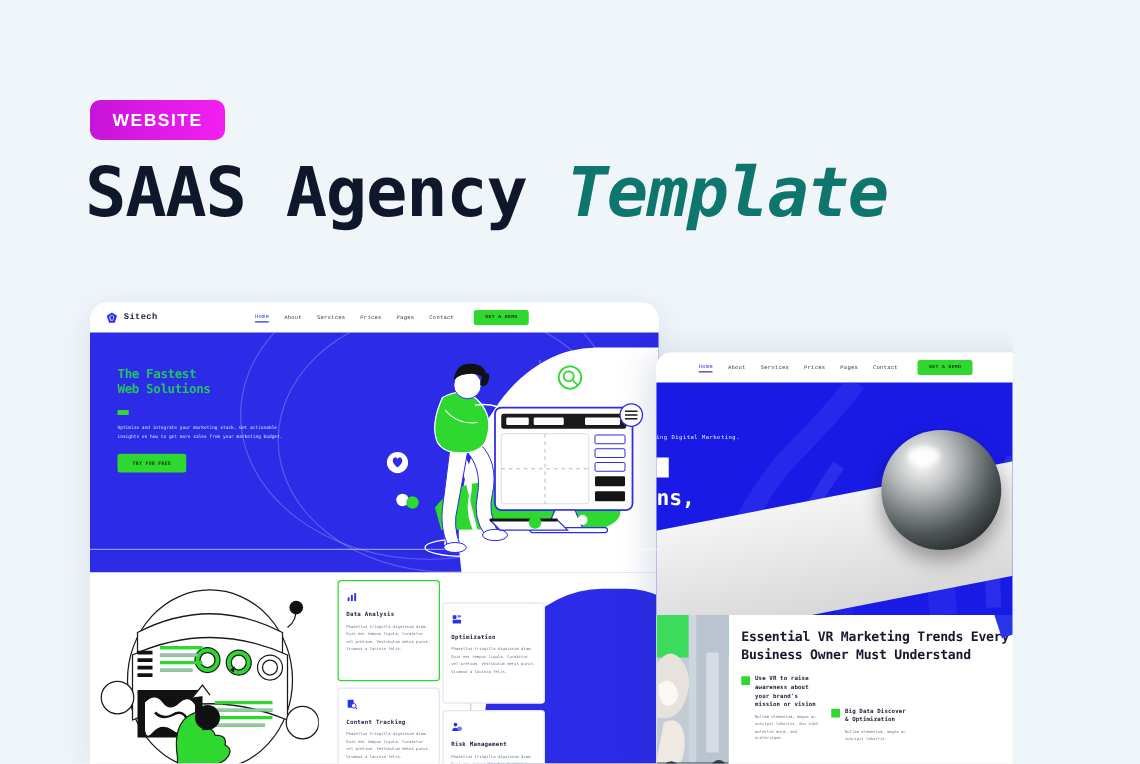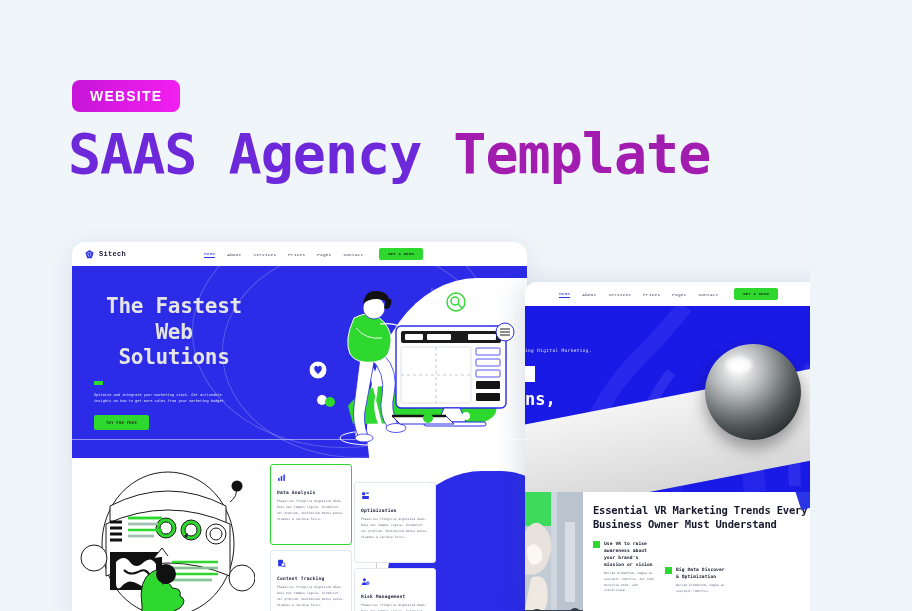--- a/index.html
+++ b/index.html
@@ -18,22 +18,22 @@
     color:#fff;font-size:14px;font-weight:bold;letter-spacing:1.2px;
     font-family:"Liberation Sans", sans-serif;
     line-height:1;
   }
   .title{
     position:absolute;left:68px;top:124px;
     font-size:55px;font-weight:bold;letter-spacing:-1px;
     white-space:nowrap;line-height:1.1;
     font-family:"DejaVu Sans Mono", monospace;
   }
-  .title .t-accent{color:#6d28d9;}
-  .title .t-dark{color:#a21caf;}
+  .title .t-accent{color:#0f172a;}
+  .title .t-dark{color:#0f766e;font-style:italic;}
 
   
   .mock{position:absolute;overflow:hidden;background:#ffffff;}
   .mock1{
     left:72px;top:242px;width:455px;height:369px;
     border-top-left-radius:14px;border-top-right-radius:14px;
     box-shadow:0 6px 26px rgba(40,60,120,.10);
   }
   .mock2{
     left:525px;top:282px;width:312px;height:329px;
@@ -59,21 +59,21 @@
   .m1-hero .swoosh{
     position:absolute;border:1px solid rgba(255,255,255,.22);border-radius:50%;
   }
   .sw1{left:120px;top:-50px;width:300px;height:230px;}
   .sw2{left:150px;top:-20px;width:270px;height:210px;}
   .m1-white-curve{
     position:absolute;right:-60px;bottom:-120px;width:220px;height:300px;
     background:#fff;border-radius:50% 0 0 50%;
   }
   .m1-copy{position:absolute;left:22px;top:28px;width:160px;z-index:4;}
-  .m1-h1{color:#e5e5e5;font-size:21px;font-weight:bold;line-height:1.22;letter-spacing:-.3px;text-align:center;}
+  .m1-h1{color:#22c55e;font-size:10px;font-weight:bold;line-height:1.22;letter-spacing:-.3px;}
   .m1-dash{width:9px;height:4px;background:#2fd82f;margin:10px 0 7px;}
   .m1-p{color:#dfe2fb;font-size:3.6px;line-height:1.85;width:140px;}
   .m1-btn{
     display:inline-block;margin-top:10px;background:#2fd82f;color:#143014;
     font-size:3.8px;font-weight:bold;padding:5px 12px;border-radius:2px;letter-spacing:.3px;
   }
   
   .illus{position:absolute;right:4px;bottom:0px;width:215px;height:170px;z-index:3;}
   .m1-ground{position:absolute;left:0;right:0;bottom:18px;height:1px;background:rgba(255,255,255,.5);z-index:2;}
 

